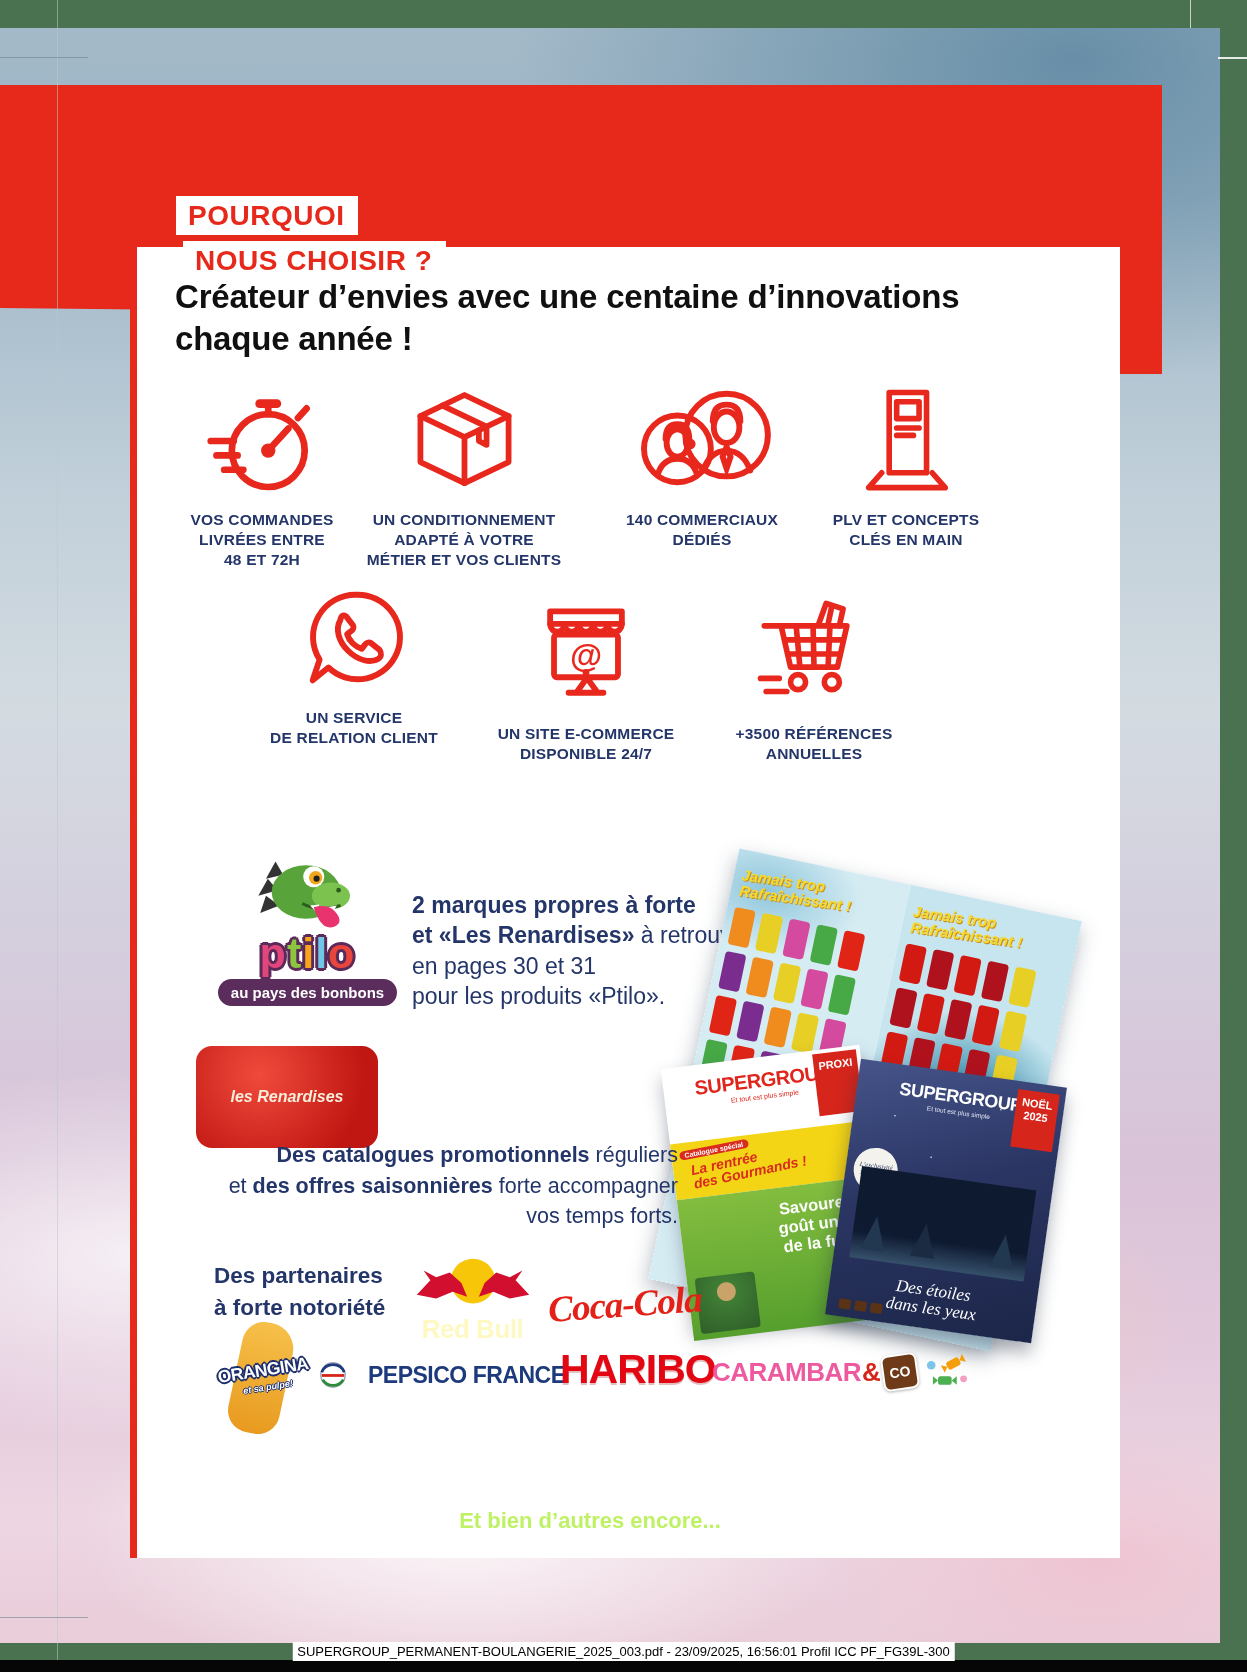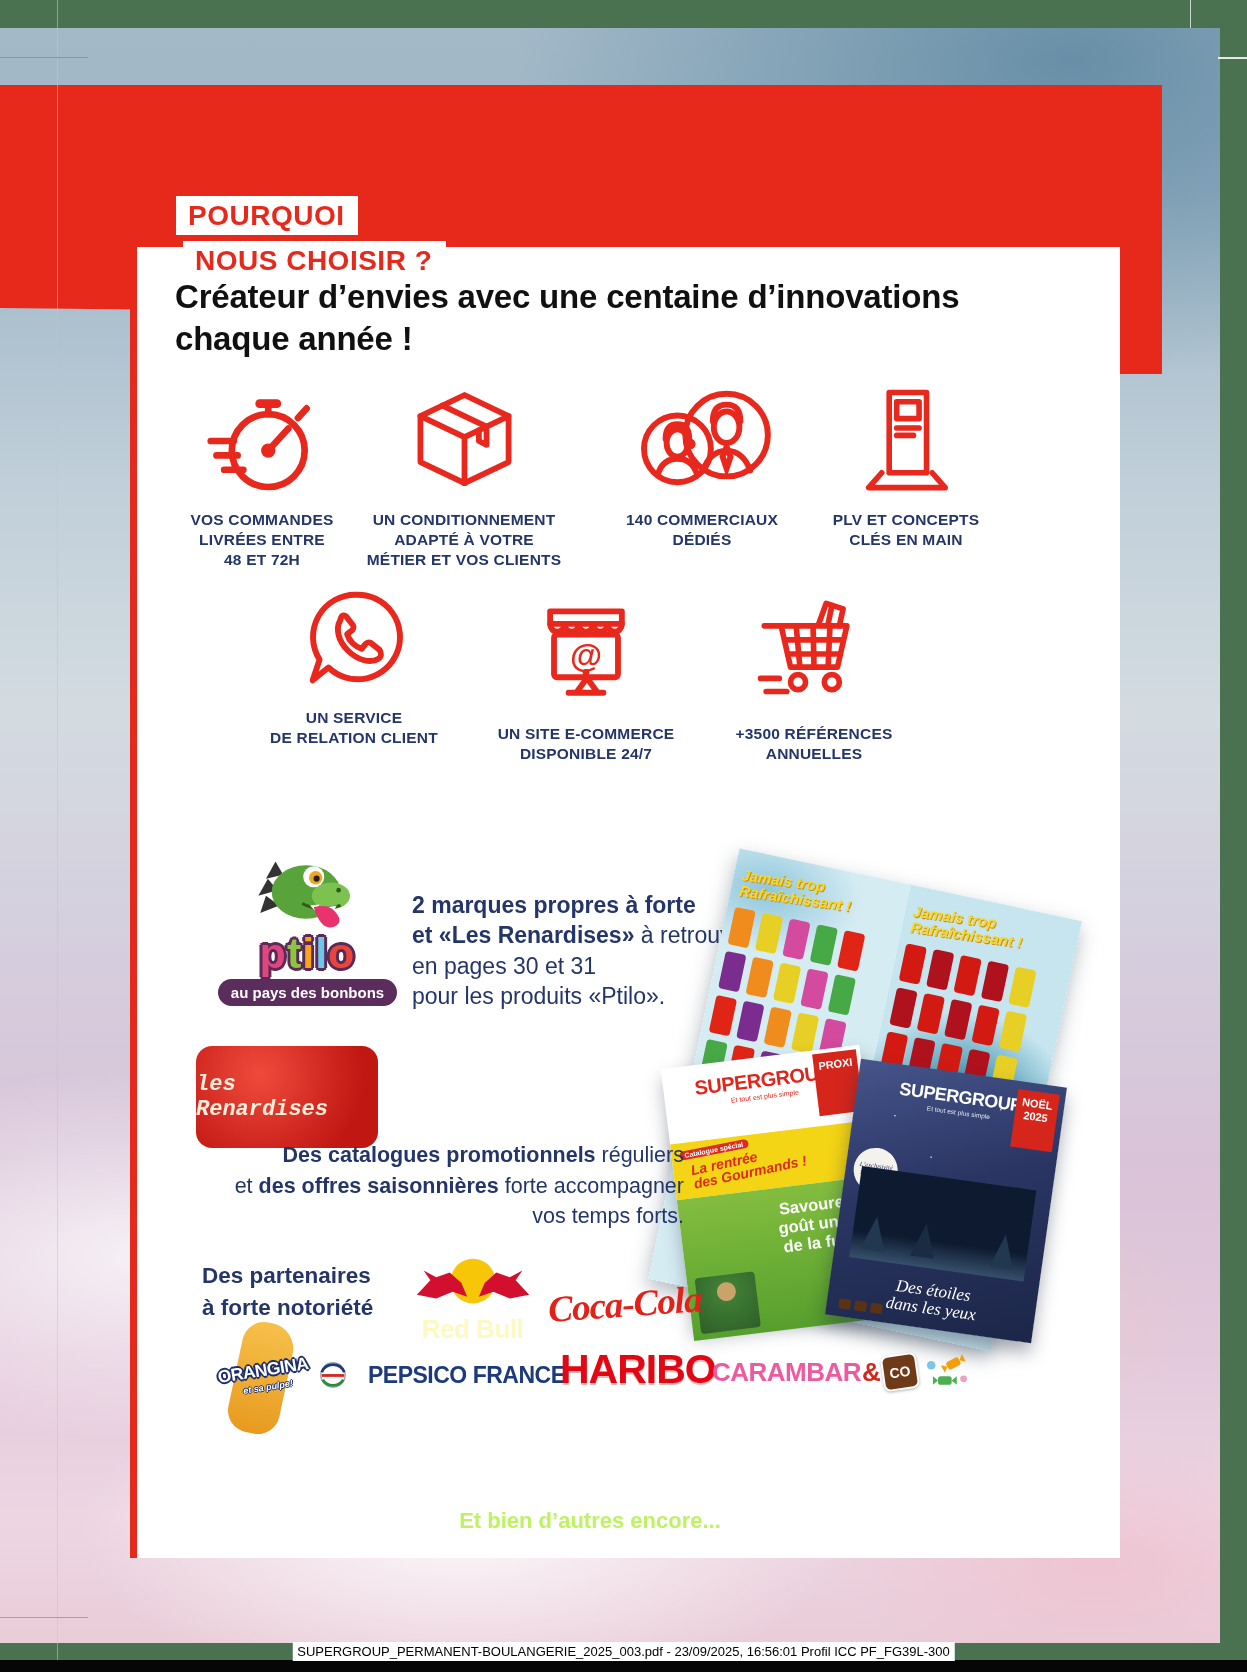--- a/index.html
+++ b/index.html
@@ -47,22 +47,22 @@
   .ptilo{left:200px;top:850px;width:215px;text-align:center;z-index:3}
   .ptilo-word{font-size:43px;font-weight:800;line-height:1;margin-top:-4px;letter-spacing:1px}
   .ptilo-word span{text-shadow:-3px 0 0 #5b2a59,3px 0 0 #5b2a59,0 -3px 0 #5b2a59,0 3px 0 #5b2a59,
     -2px -2px 0 #5b2a59,2px 2px 0 #5b2a59,-2px 2px 0 #5b2a59,2px -2px 0 #5b2a59}
   .pl1{color:#e0457b}.pl2{color:#8cc63f}.pl3{color:#f7a61b}.pl4{color:#6fc7e8}.pl5{color:#e8453c}
   .ptilo-banner{display:inline-block;margin-top:4px;background:#5b2d5c;border-radius:15px;
     color:#fff;font-size:15px;font-weight:700;padding:5px 13px}
   .renardises{left:196px;top:1046px;width:182px;height:102px;border-radius:16px;z-index:3;
     background:radial-gradient(circle at 35% 28%,#f04a3c,#c01712 75%);
     display:flex;align-items:center;justify-content:center}
-  .renardises .txt{color:#f8eeda;font-family:Liberation Mono, monospace;font-style:italic;
-    font-weight:700;font-size:22px}
+  .renardises .txt{color:#f8eeda;font-family:Liberation Sans, sans-serif;font-style:italic;
+    font-weight:700;font-size:16px}
   
   .obtext{left:412px;top:890px;width:350px;font-size:23px;line-height:1.32;color:#243669;z-index:3}
   .obtext .b, .cattext .b{font-weight:800}
   
   .art{z-index:3}
   .spread{left:690px;top:880px;width:350px;height:440px;transform:rotate(12deg);
     display:flex;box-shadow:0 8px 20px rgba(40,60,80,.35)}
   .pg{flex:1;padding:12px 8px;position:relative;overflow:hidden}
   .pgL{background:radial-gradient(140px 90px at 20% 8%,#8ec6dc,rgba(142,198,220,0) 70%),#d6ecf3}
   .pgR{background:radial-gradient(150px 120px at 55% 45%,#1d7fa0,rgba(29,127,160,0) 72%),#c7e5ef}
@@ -111,24 +111,24 @@
   .c2scene{position:absolute;left:16px;right:16px;top:106px;height:92px;overflow:hidden;
     background:linear-gradient(#0e1a30 70%,#36506b)}
   .tree{position:absolute;width:0;height:0;border-left:12px solid transparent;border-right:12px solid transparent;
     border-bottom:34px solid #223750;bottom:10px}
   .t1{left:10px}.t2{left:60px;border-bottom-color:#1b2c42}.t3{right:12px}
   .c2claim{position:absolute;left:0;right:0;bottom:10px;text-align:center;
     font-family:"Liberation Serif",serif;font-style:italic;font-size:17px;line-height:1.1}
   .choco{position:absolute;bottom:8px;left:12px;display:flex;gap:4px}
   .choco i{width:12px;height:10px;background:#5a3317;border-radius:2px;display:block}
   
-  .cattext{left:202px;top:1140px;width:482px;text-align:right;font-size:21.5px;line-height:1.42;
+  .cattext{left:196px;top:1140px;width:482px;text-align:right;font-size:21.5px;line-height:1.42;
     color:#243669;z-index:3}
   
-  .partners-h{left:202px;top:1260px;font-size:22.5px;font-weight:800;color:#243669;line-height:1.4;z-index:3}
+  .partners-h{left:214px;top:1260px;font-size:22.5px;font-weight:800;color:#243669;line-height:1.4;z-index:3}
   .redbull{left:405px;top:1254px;width:135px;text-align:center;z-index:3}
   .redbull .lbl{font-size:26px;font-weight:800;color:#fef9c3;margin-top:-2px;letter-spacing:-.5px}
   .cocacola{left:548px;top:1282px;width:170px;z-index:3;color:#e32119;font-family:"Liberation Serif",serif;
     font-style:italic;font-weight:700;font-size:37px;transform:rotate(-4deg);letter-spacing:-1px}
   .orangina{left:203px;top:1318px;width:120px;height:130px;z-index:3}
   .obottle{position:absolute;left:32px;top:4px;width:52px;height:112px;transform:rotate(12deg);
     background:linear-gradient(#f6c04a,#e89a1f);border-radius:22px 26px 22px 22px}
   .oname{position:absolute;left:-6px;top:42px;width:132px;text-align:center;color:#fff;font-weight:900;
     font-size:17.5px;transform:rotate(-9deg);letter-spacing:-.5px;
     text-shadow:-2px 0 0 #1d2f6e,2px 0 0 #1d2f6e,0 -2px 0 #1d2f6e,0 2px 0 #1d2f6e,

